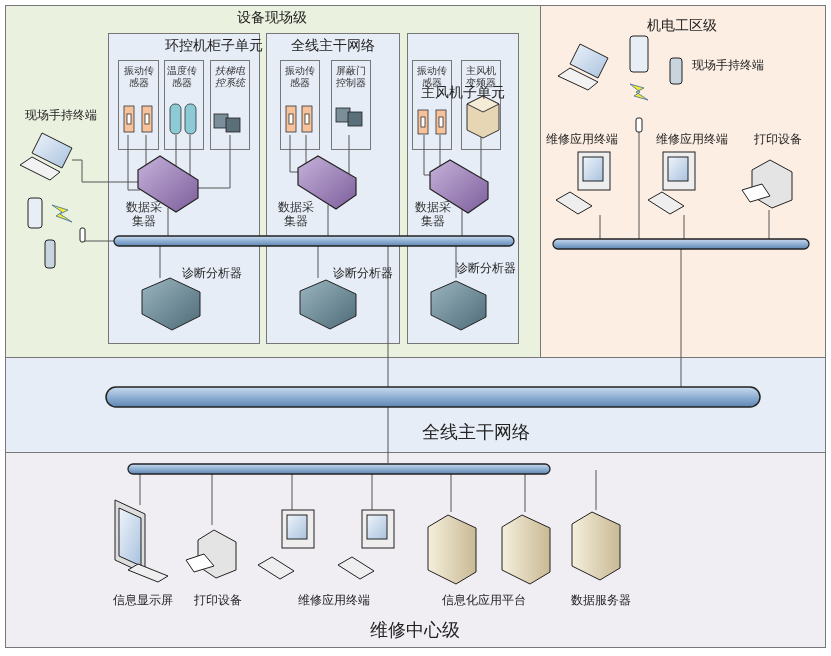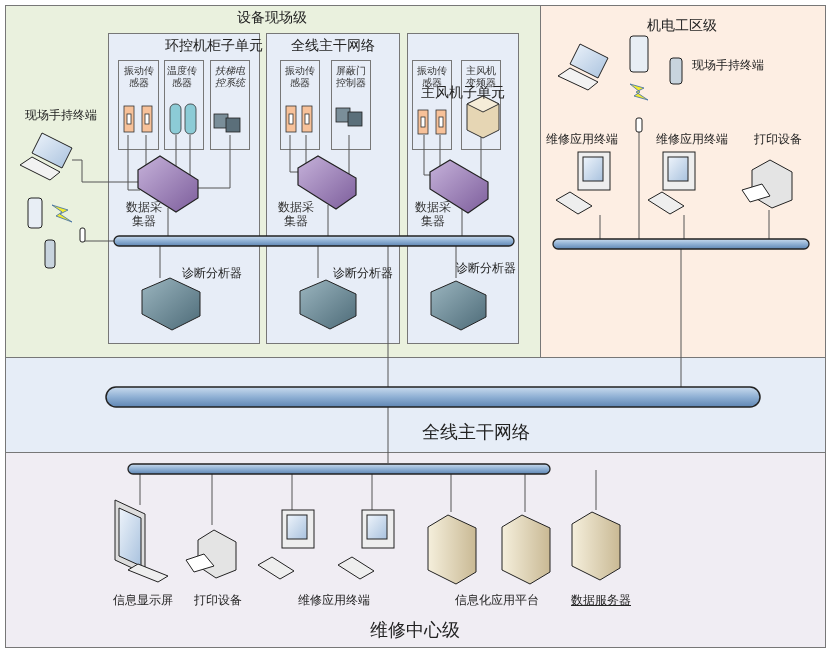--- a/index.html
+++ b/index.html
@@ -264,15 +264,15 @@
   <div class="txt md" style="left:25px;top:107px;">现场手持终端</div>
 
   <div class="txt md" style="left:692px;top:57px;">现场手持终端</div>
   <div class="txt md" style="left:546px;top:131px;">维修应用终端</div>
   <div class="txt md" style="left:656px;top:131px;">维修应用终端</div>
   <div class="txt md" style="left:754px;top:131px;">打印设备</div>
 
   <div class="txt md center" style="left:143px;top:592px;font-family:Liberation Serif, serif;">信息显示屏</div>
   <div class="txt md center" style="left:218px;top:592px;">打印设备</div>
   <div class="txt md center" style="left:334px;top:592px;">维修应用终端</div>
-  <div class="txt md center" style="left:497px;top:592px;">信息化应用平台</div>
-  <div class="txt md center" style="left:601px;top:592px;text-decoration:underline;">数据服务器</div>
+  <div class="txt md center" style="left:484px;top:592px;">信息化应用平台</div>
+  <div class="txt md center" style="left:601px;top:592px;">数据服务器</div>
 </div>
 
 </body></html>

